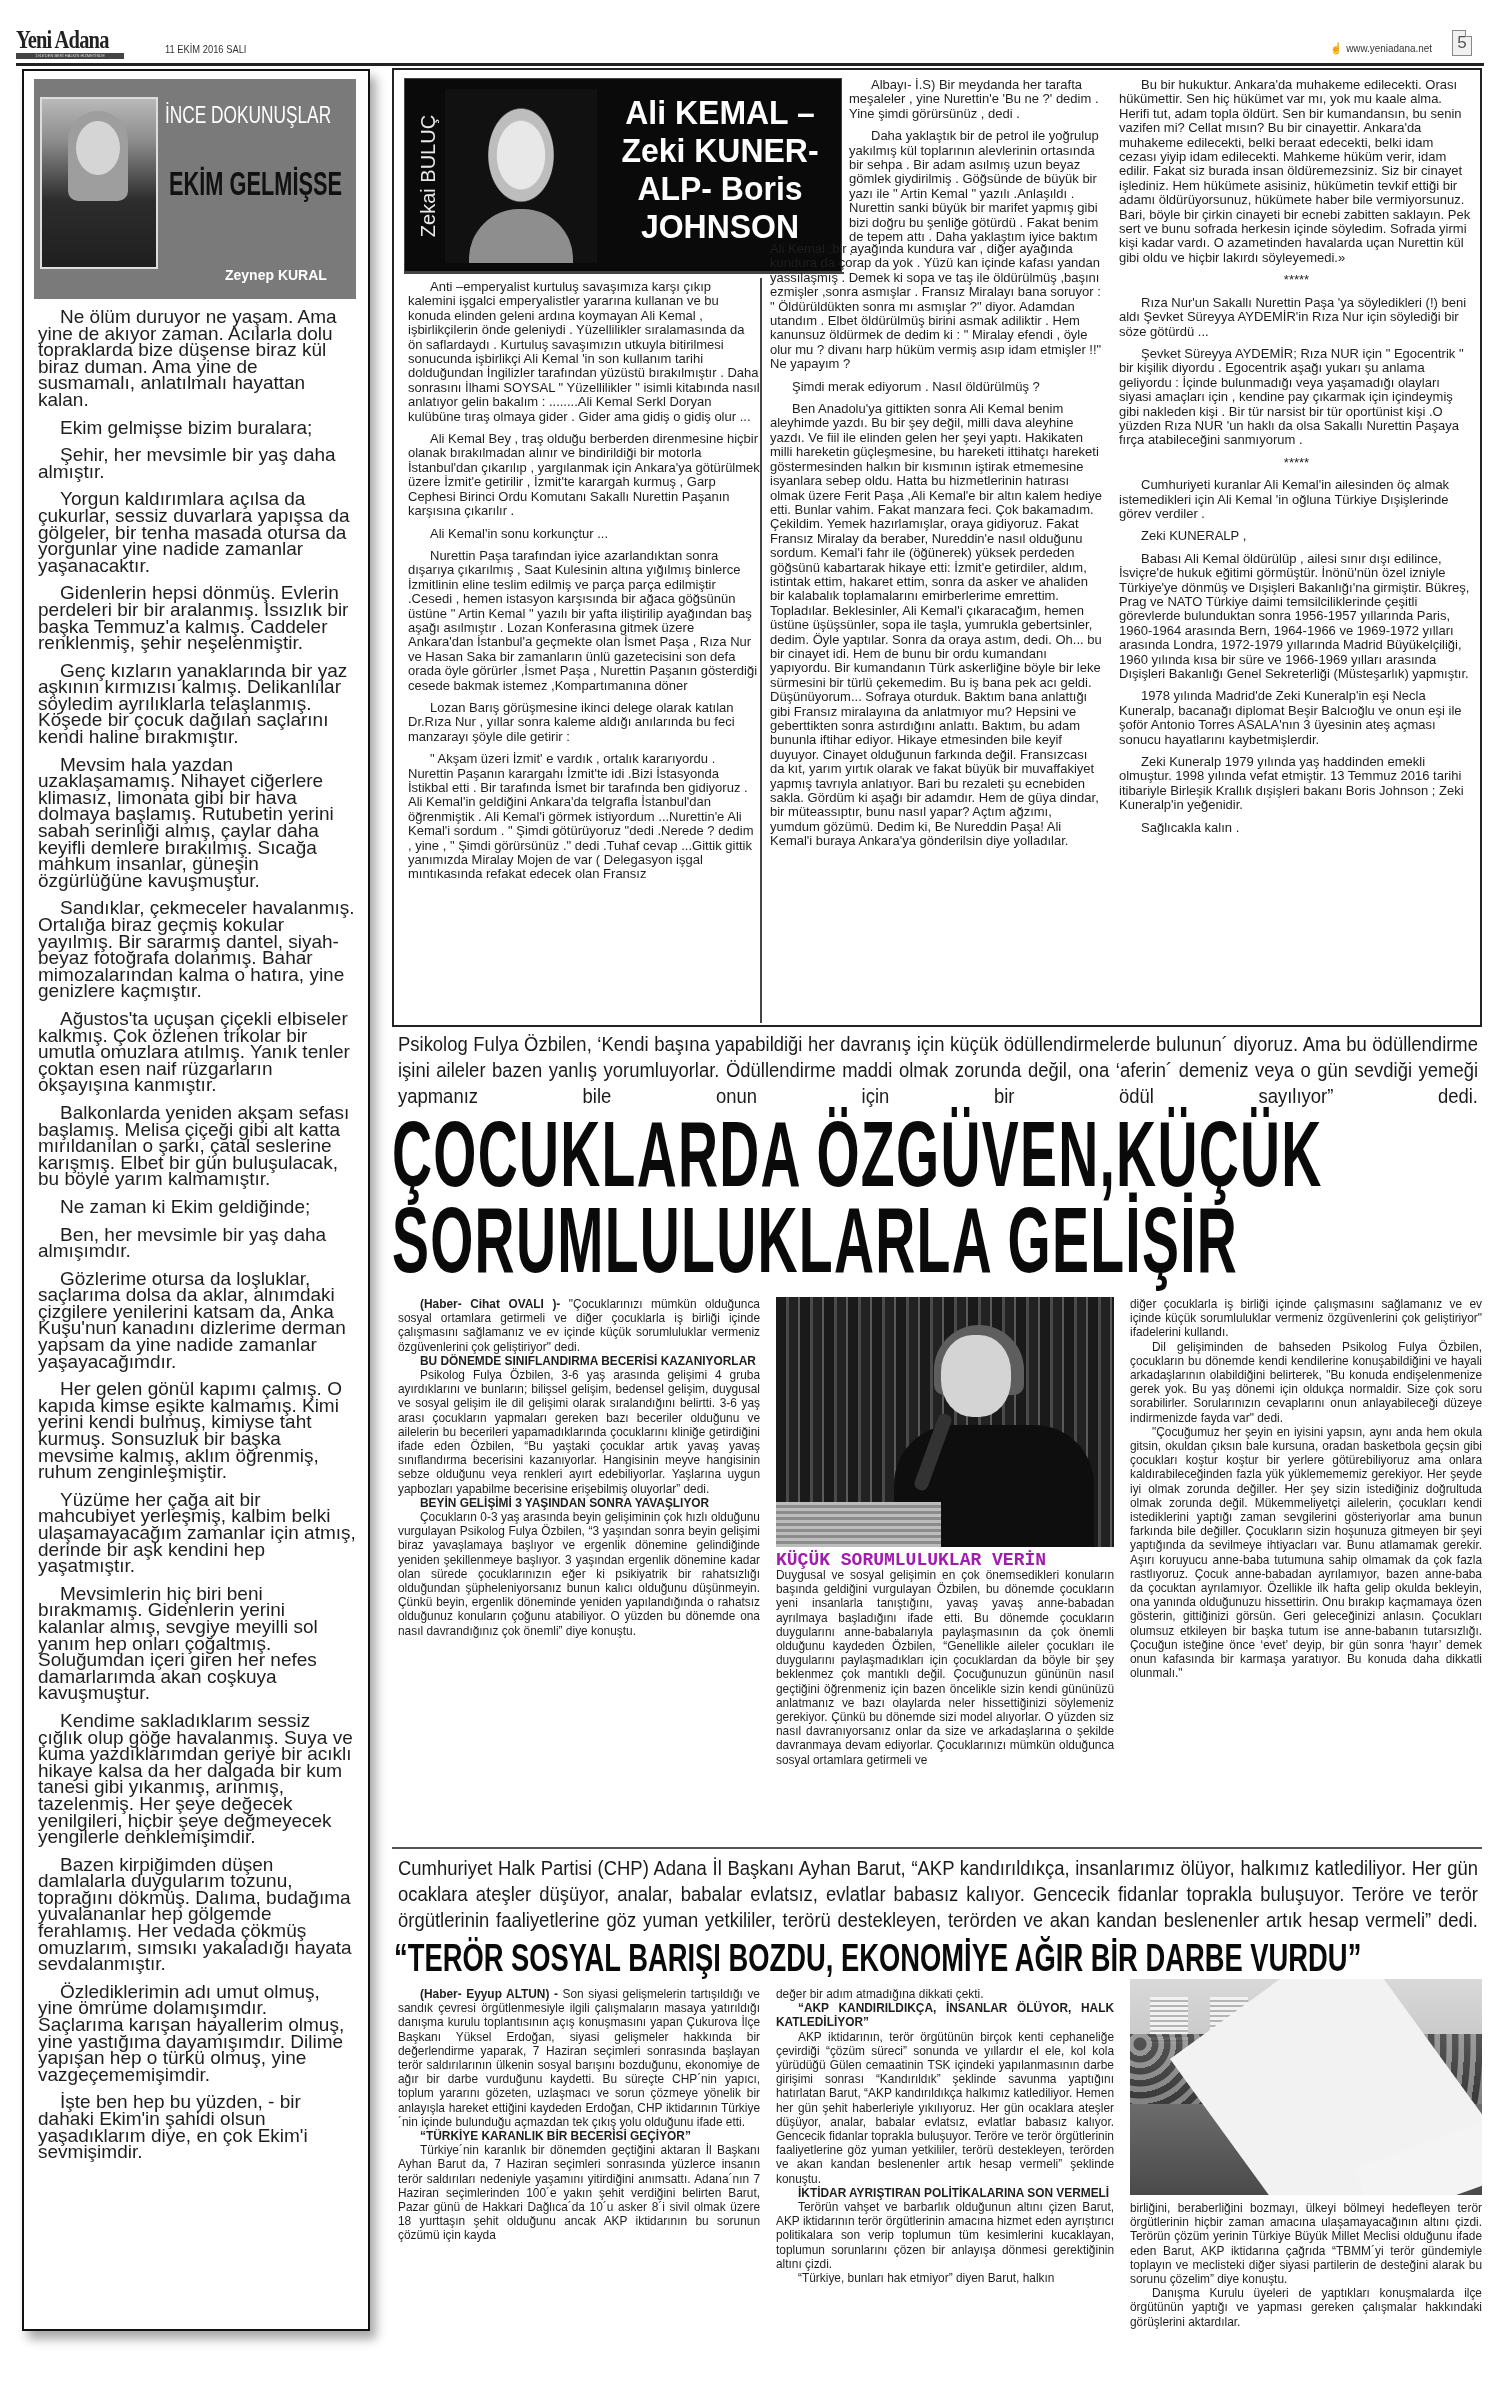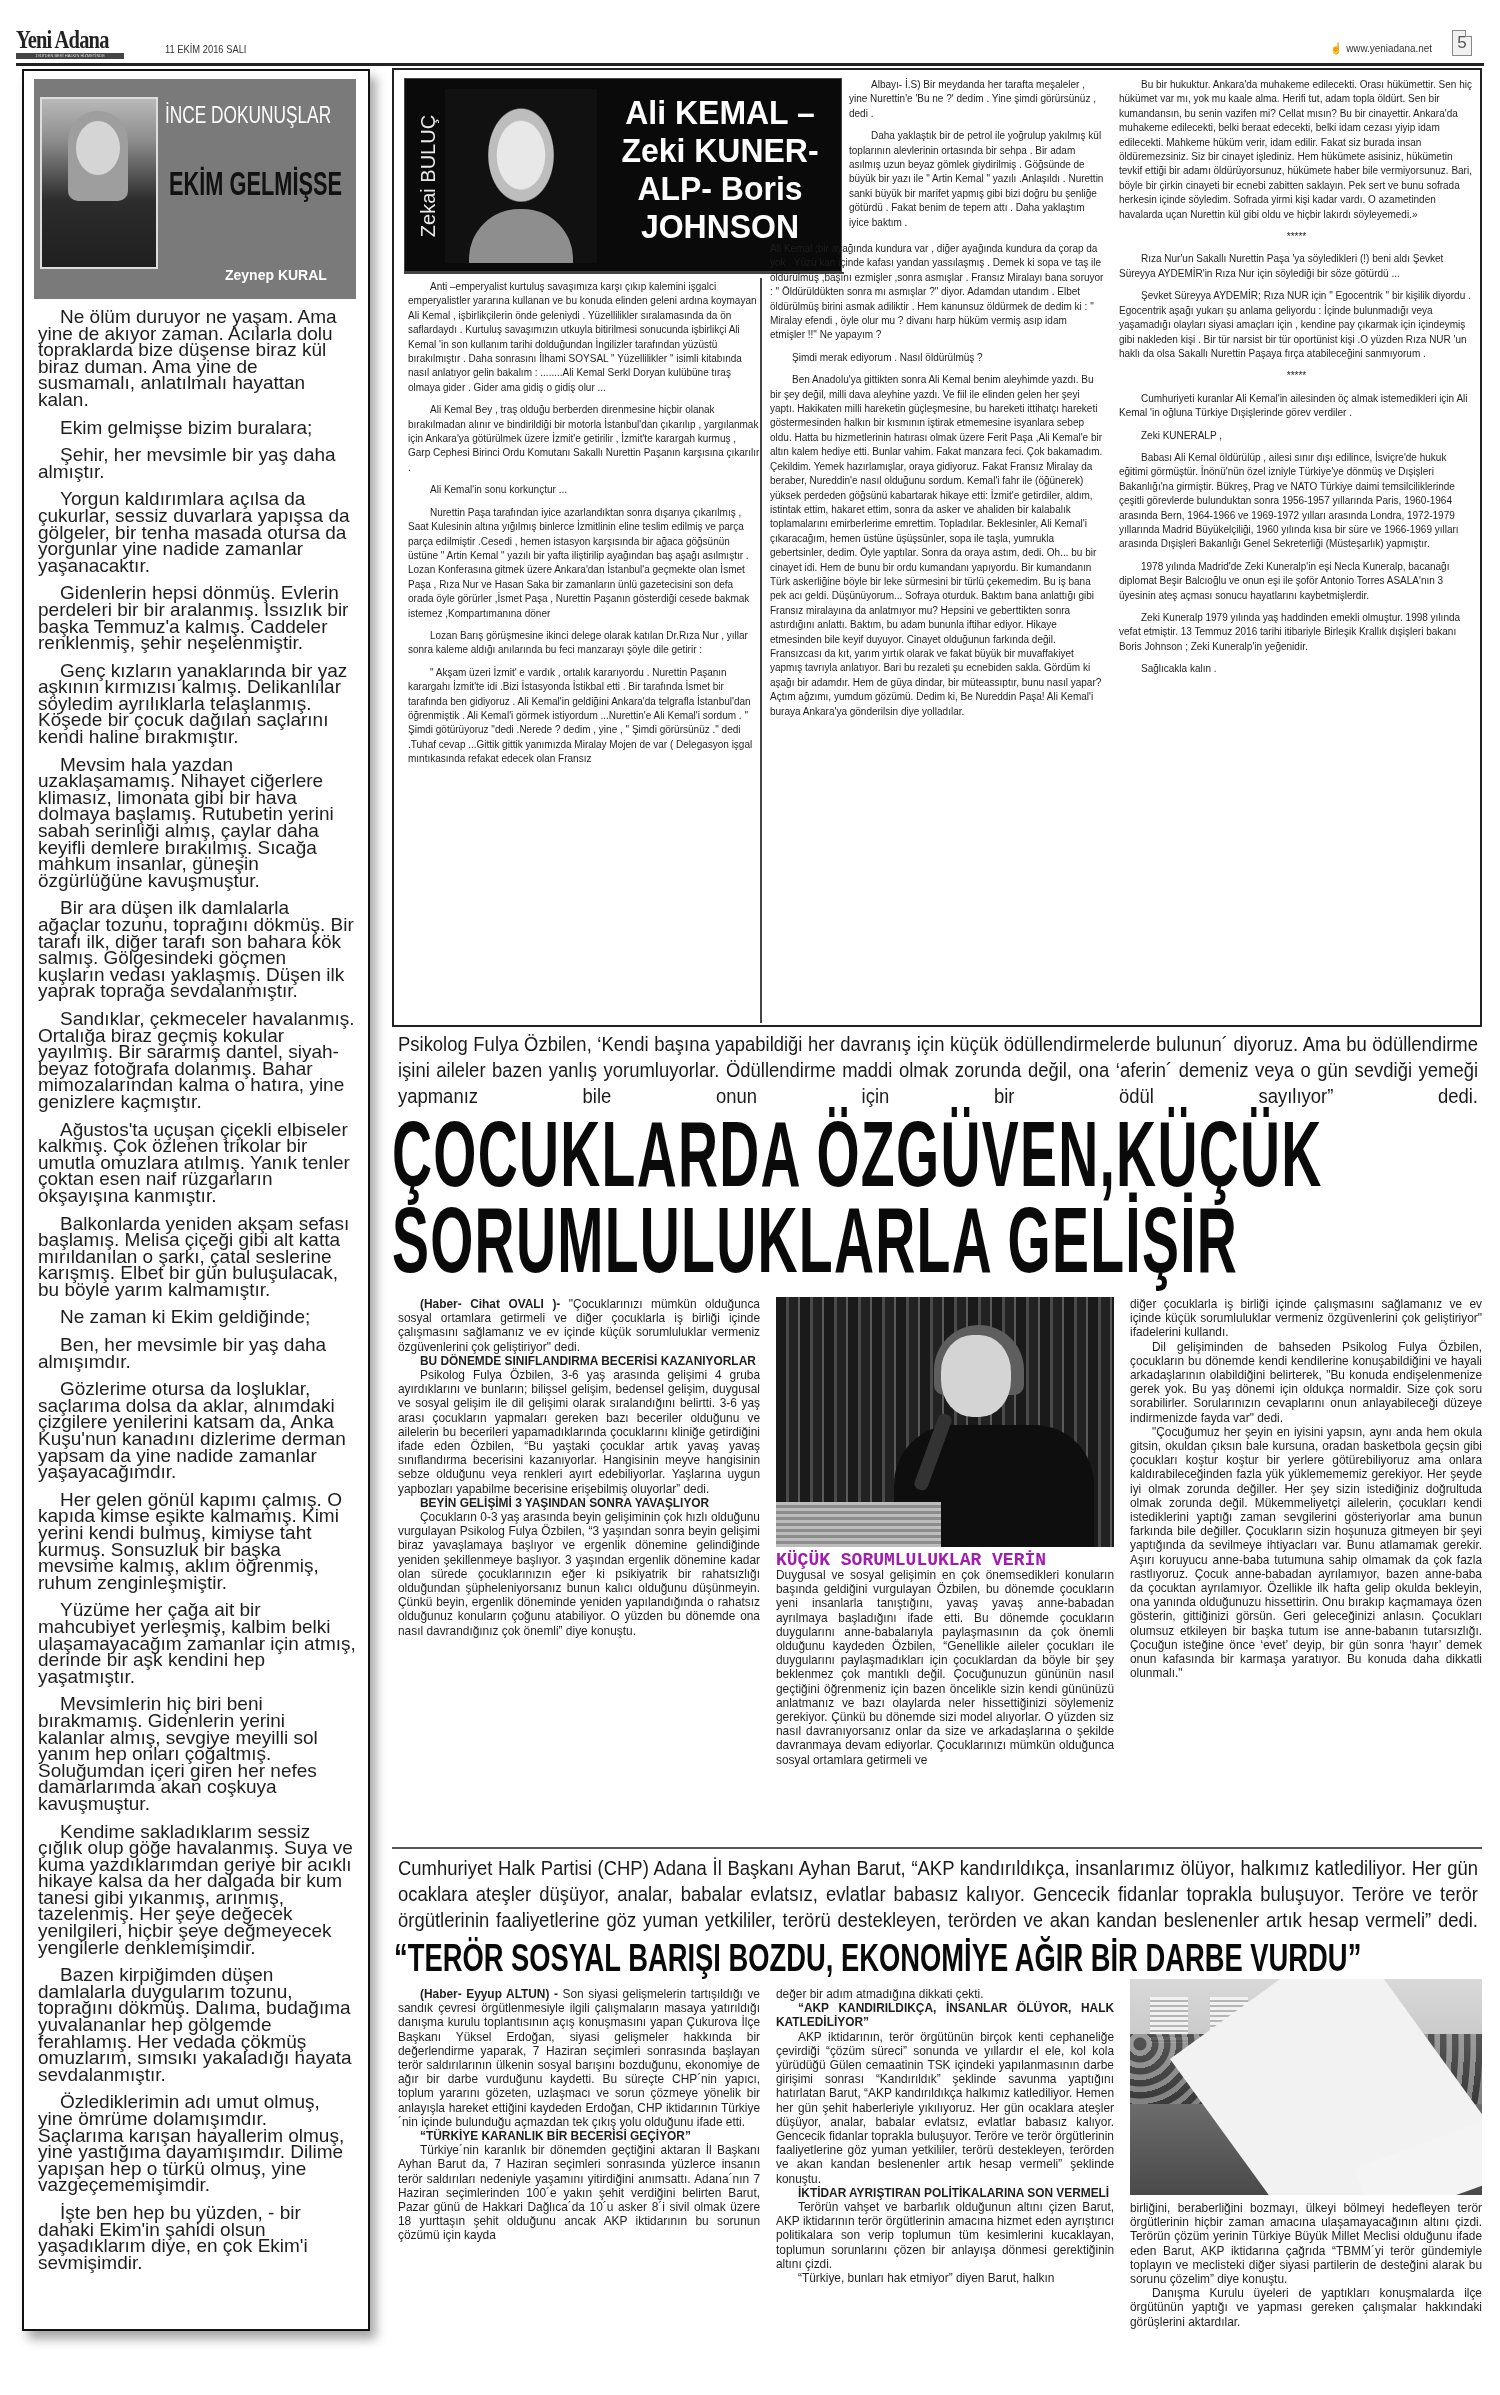--- a/index.html
+++ b/index.html
@@ -32,21 +32,21 @@
   .left-body p { margin-bottom: 11px; text-indent: 22px; }
 
   
   .art-box { position: absolute; left: 392px; top: 68px; width: 1090px; height: 959px; border: 2px solid #222; }
   .byline-banner { position: absolute; left: 10px; top: 8px; width: 438px; height: 194px; background: #0a0a0a; border: 1px solid #444; }
   .byline-vertical { position: absolute; left: 0; top: 0; width: 46px; height: 194px; }
   .byline-vertical span { position: absolute; left: 23px; top: 97px; transform: translate(-50%,-50%) rotate(-90deg); color: #e8e8e8; font-size: 20px; white-space: nowrap; }
   .zb-photo { position: absolute; left: 40px; top: 10px; width: 152px; height: 174px; background: radial-gradient(ellipse at 50% 38%, #e8e8e8 0 22%, #bdbdbd 23% 30%, #111 31% 100%); }
   .zb-photo::after { content: ""; position: absolute; left: 24px; top: 120px; width: 104px; height: 54px; border-radius: 50px 50px 0 0; background: #8e8e8e; }
   .headline-box { position: absolute; left: 200px; top: 14px; width: 230px; text-align: center; color: #fff; font-weight: bold; font-size: 34px; line-height: 38px; white-space: pre-line; transform: scaleX(0.94); }
-  .art-col { position: absolute; font-size: 10px; line-height: 14.4px; color: #1e1e1e; }
+  .art-col { position: absolute; font-size: 13px; line-height: 14.4px; color: #1e1e1e; }
   .art-col p { margin-bottom: 8px; text-indent: 22px; }
   .art-col p.noindent { text-indent: 0; }
   .art-col p.center { text-align: center; text-indent: 0; }
   .c1 { left: 14px; top: 210px; width: 352px; }
   .c2a { left: 455px; top: 8px; width: 255px; }
   .c2b { left: 376px; top: 172px; width: 334px; }
   .c3 { left: 725px; top: 8px; width: 355px; }
   .col-sep { position: absolute; left: 366px; top: 208px; width: 2px; height: 745px; background: #444; }
   .under-rule { position: absolute; left: 10px; top: 202px; width: 440px; height: 2px; background: #444; }
 
@@ -112,21 +112,20 @@
     <div class="author-left">Zeynep KURAL</div>
   </div>
   <div class="left-body" id="left-body">
       <p>Ne ölüm duruyor ne yaşam. Ama yine de akıyor zaman. Acılarla dolu topraklarda bize düşense biraz kül biraz duman. Ama yine de susmamalı, anlatılmalı hayattan kalan.</p>
       <p>Ekim gelmişse bizim buralara;</p>
       <p>Şehir, her mevsimle bir yaş daha almıştır.</p>
       <p>Yorgun kaldırımlara açılsa da çukurlar, sessiz duvarlara yapışsa da gölgeler, bir tenha masada otursa da yorgunlar yine nadide zamanlar yaşanacaktır.</p>
       <p>Gidenlerin hepsi dönmüş. Evlerin perdeleri bir bir aralanmış. Issızlık bir başka Temmuz'a kalmış. Caddeler renklenmiş, şehir neşelenmiştir.</p>
       <p>Genç kızların yanaklarında bir yaz aşkının kırmızısı kalmış. Delikanlılar söyledim ayrılıklarla telaşlanmış. Köşede bir çocuk dağılan saçlarını kendi haline bırakmıştır.</p>
       <p>Mevsim hala yazdan uzaklaşamamış. Nihayet ciğerlere klimasız, limonata gibi bir hava dolmaya başlamış. Rutubetin yerini sabah serinliği almış, çaylar daha keyifli demlere bırakılmış. Sıcağa mahkum insanlar, güneşin özgürlüğüne kavuşmuştur.</p>
-      <p>Bir ara düşen ilk damlalarla ağaçlar tozunu, toprağını dökmüş. Bir tarafı ilk, diğer tarafı son bahara kök salmış. Gölgesindeki göçmen kuşların vedası yaklaşmış. Düşen ilk yaprak toprağa sevdalanmıştır.</p>
       <p>Sandıklar, çekmeceler havalanmış. Ortalığa biraz geçmiş kokular yayılmış. Bir sararmış dantel, siyah-beyaz fotoğrafa dolanmış. Bahar mimozalarından kalma o hatıra, yine genizlere kaçmıştır.</p>
       <p>Ağustos'ta uçuşan çiçekli elbiseler kalkmış. Çok özlenen trikolar bir umutla omuzlara atılmış. Yanık tenler çoktan esen naif rüzgarların okşayışına kanmıştır.</p>
       <p>Balkonlarda yeniden akşam sefası başlamış. Melisa çiçeği gibi alt katta mırıldanılan o şarkı, çatal seslerine karışmış. Elbet bir gün buluşulacak, bu böyle yarım kalmamıştır.</p>
       <p>Ne zaman ki Ekim geldiğinde;</p>
       <p>Ben, her mevsimle bir yaş daha almışımdır.</p>
       <p>Gözlerime otursa da loşluklar, saçlarıma dolsa da aklar, alnımdaki çizgilere yenilerini katsam da, Anka Kuşu'nun kanadını dizlerime derman yapsam da yine nadide zamanlar yaşayacağımdır.</p>
       <p>Her gelen gönül kapımı çalmış. O kapıda kimse eşikte kalmamış. Kimi yerini kendi bulmuş, kimiyse taht kurmuş. Sonsuzluk bir başka mevsime kalmış, aklım öğrenmiş, ruhum zenginleşmiştir.</p>
       <p>Yüzüme her çağa ait bir mahcubiyet yerleşmiş, kalbim belki ulaşamayacağım zamanlar için atmış, derinde bir aşk kendini hep yaşatmıştır.</p>
       <p>Mevsimlerin hiç biri beni bırakmamış. Gidenlerin yerini kalanlar almış, sevgiye meyilli sol yanım hep onları çoğaltmış. Soluğumdan içeri giren her nefes damarlarımda akan coşkuya kavuşmuştur.</p>
       <p>Kendime sakladıklarım sessiz çığlık olup göğe havalanmış. Suya ve kuma yazdıklarımdan geriye bir acıklı hikaye kalsa da her dalgada bir kum tanesi gibi yıkanmış, arınmış, tazelenmiş. Her şeye değecek yenilgileri, hiçbir şeye değmeyecek yengilerle denklemişimdir.</p>

